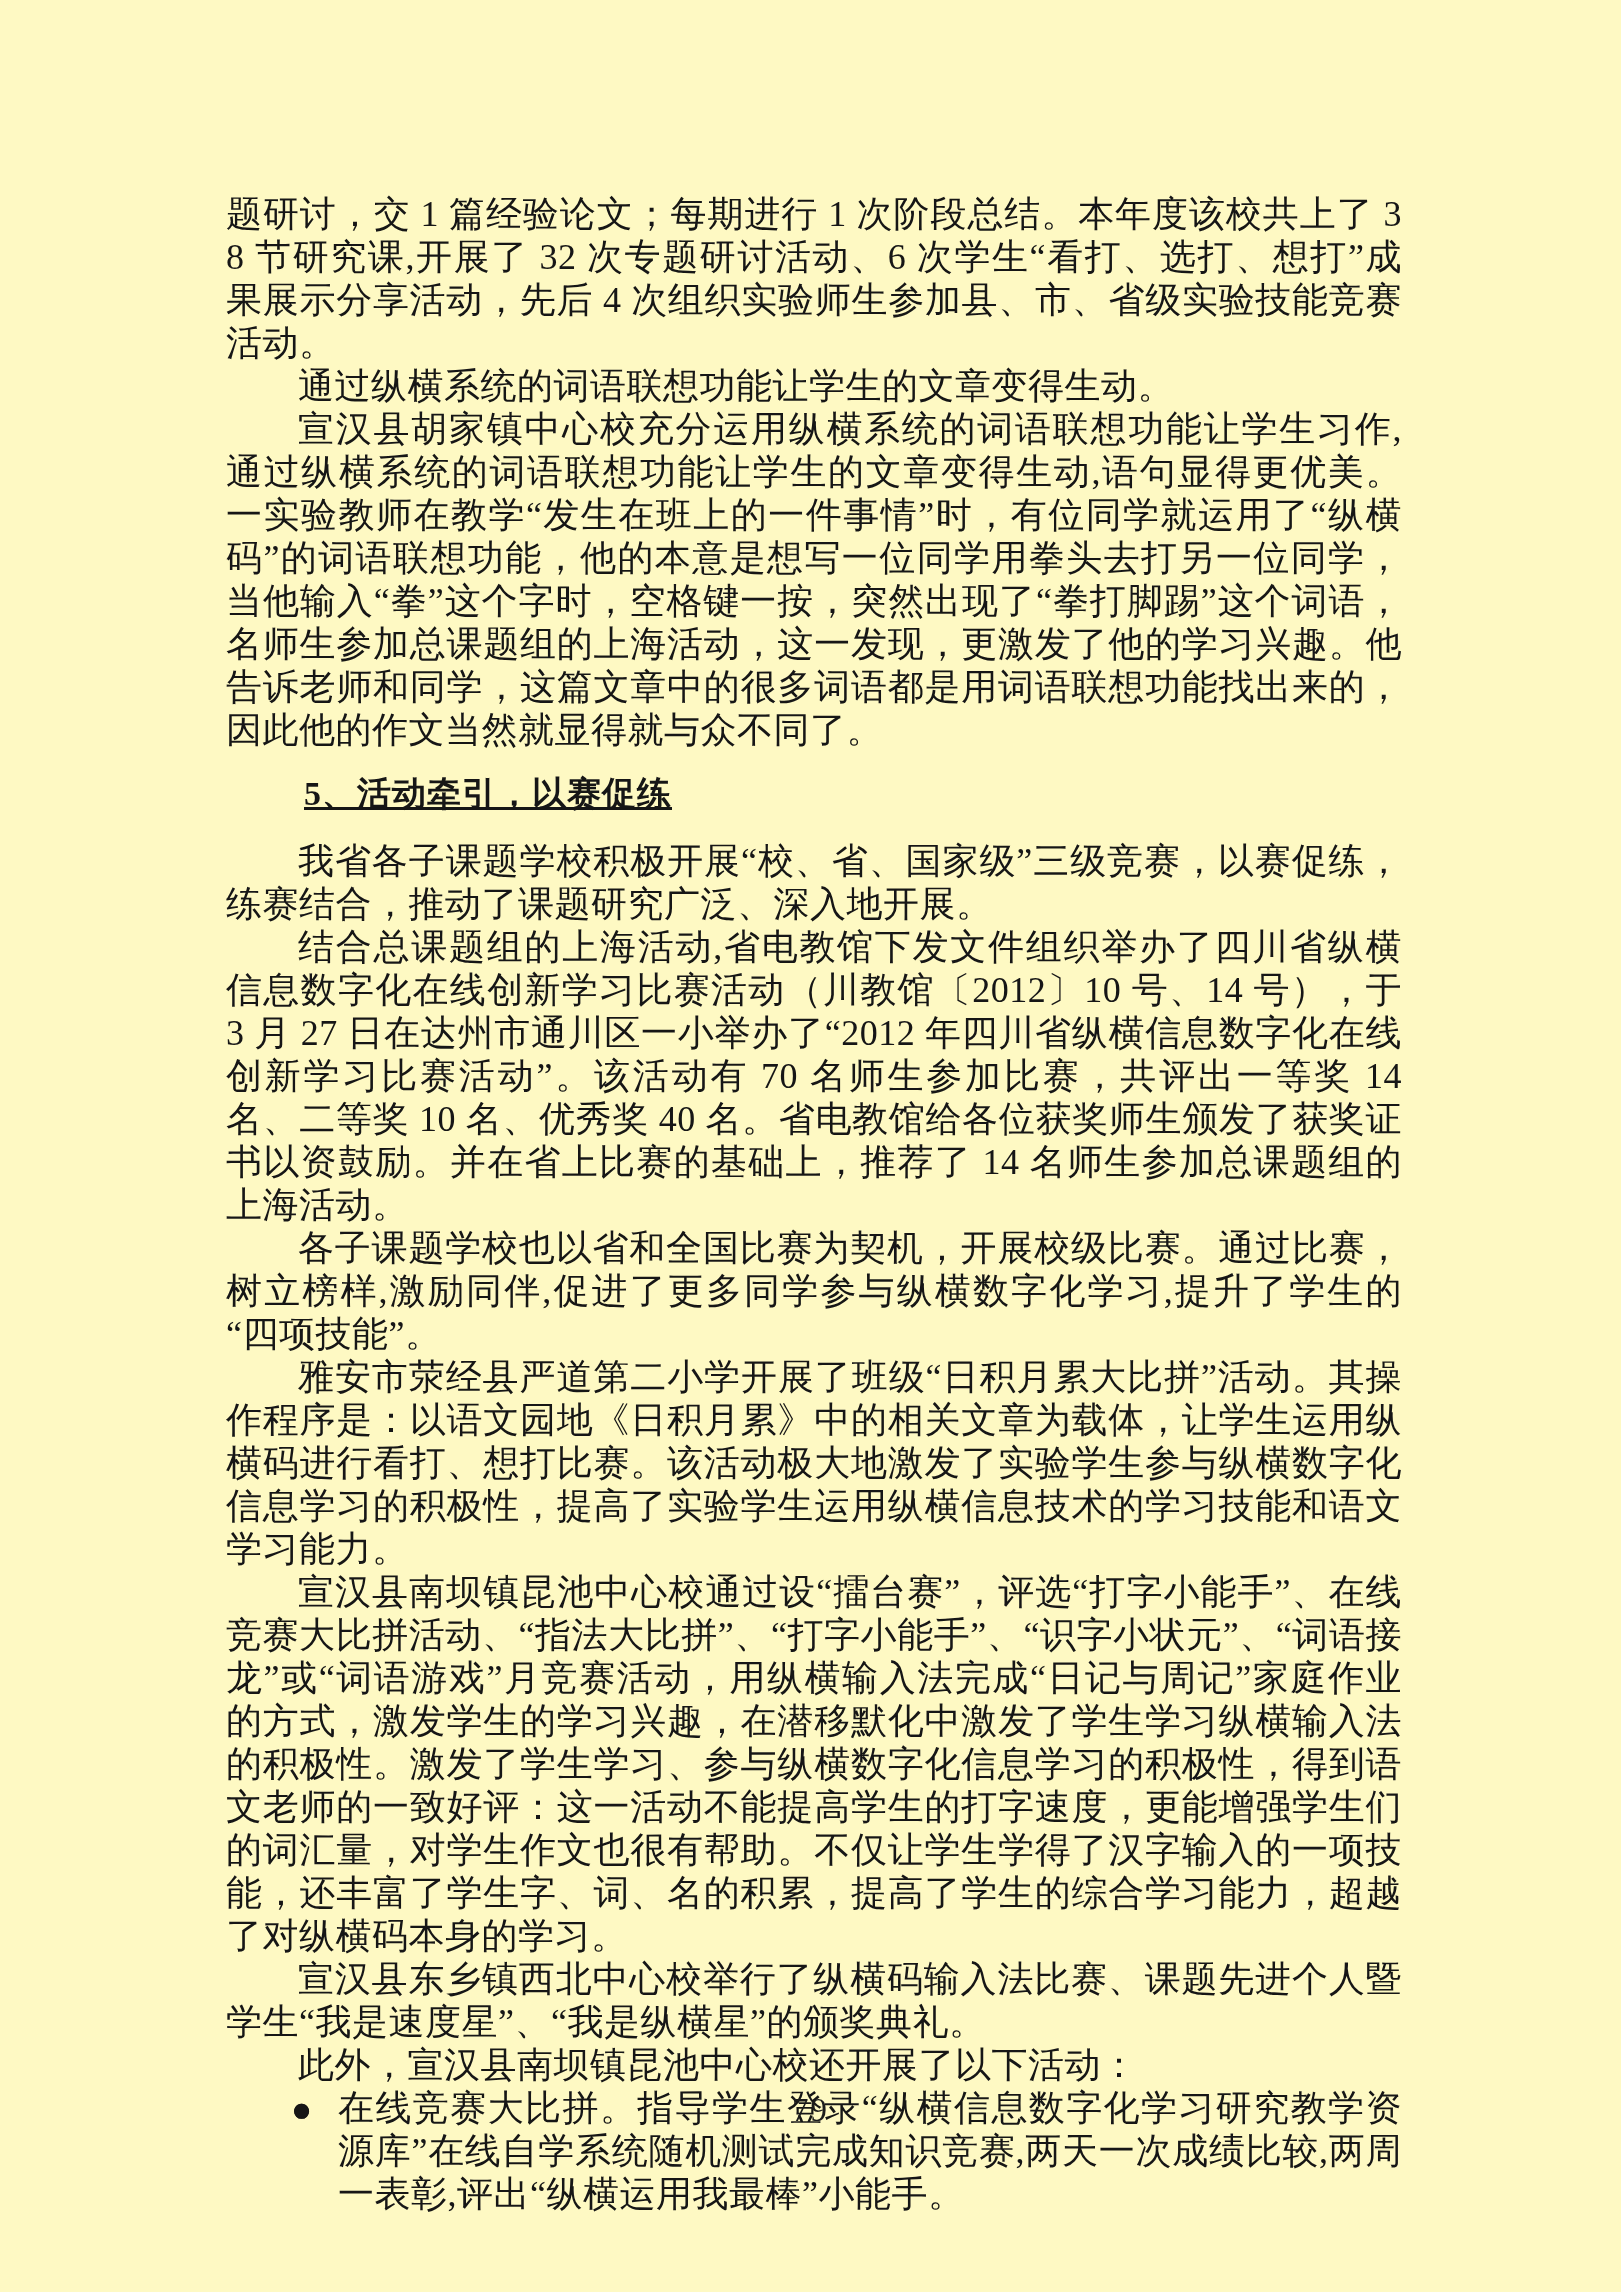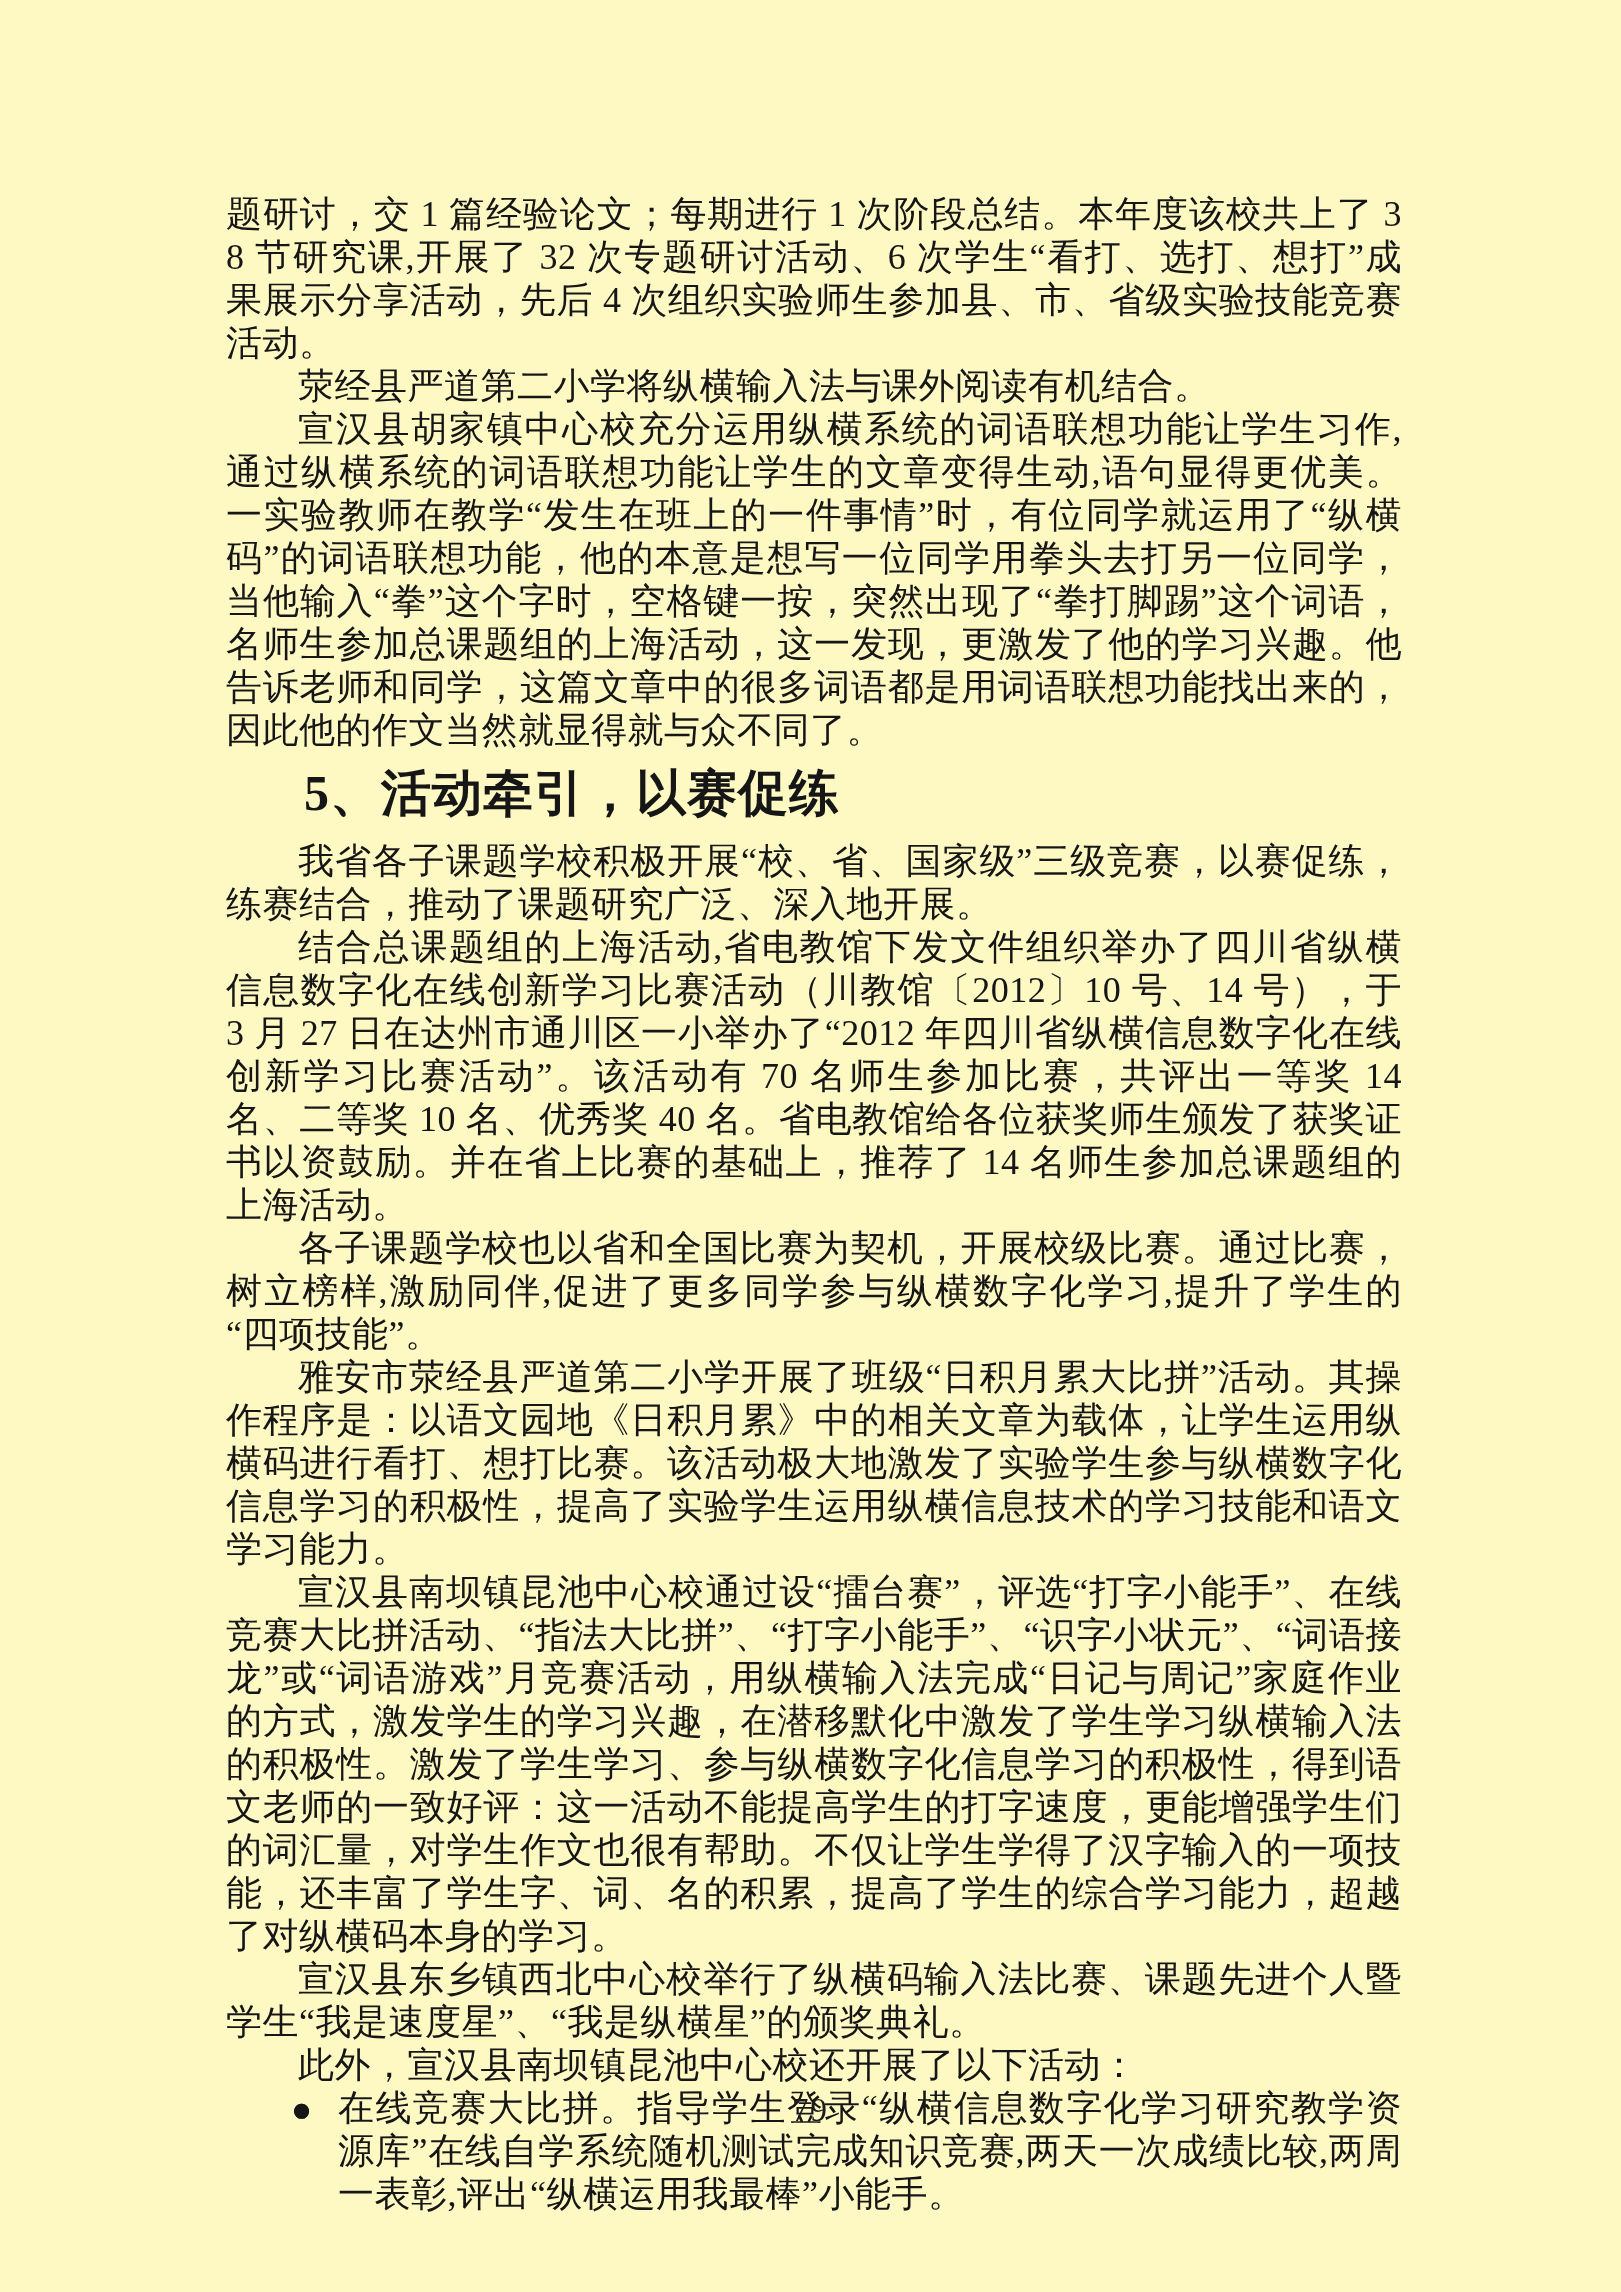--- a/index.html
+++ b/index.html
@@ -31,24 +31,25 @@
     text-justify: inter-character;
     letter-spacing: 0.5px;
     word-break: break-all;
   }
   .para.indent {
     text-indent: 2em;
   }
   .heading {
     margin: 13.7px 0 19.6px 0;
     padding-left: 78px;
-    font-size: 50px;
+    font-size: 34px;
     line-height: 55px;
     font-weight: bold;
     letter-spacing: 1px;
+    text-decoration: underline;
   }
   ul.bullets {
     list-style: none;
     margin: 0;
     padding: 0;
   }
   li.bullet {
     position: relative;
     padding-left: 112px;
     font-size: 36px;
@@ -76,21 +77,21 @@
     color: #1c1c1c;
   }
 </style>
 </head>
 <body>
 
 <div class="sheet">
   <div class="textcol">
 
     <p class="para">题研讨，交 1 篇经验论文；每期进行 1 次阶段总结。本年度该校共上了 38 节研究课,开展了 32 次专题研讨活动、6 次学生“看打、选打、想打”成果展示分享活动，先后 4 次组织实验师生参加县、市、省级实验技能竞赛活动。</p>
-    <p class="para indent">荥经县严道第二小学将纵横输入法与课外阅读有机结合。</p>
+    <p class="para indent">通过纵横系统的词语联想功能让学生的文章变得生动。</p>
     <p class="para indent">宣汉县胡家镇中心校充分运用纵横系统的词语联想功能让学生习作,通过纵横系统的词语联想功能让学生的文章变得生动,语句显得更优美。一实验教师在教学“发生在班上的一件事情”时，有位同学就运用了“纵横码”的词语联想功能，他的本意是想写一位同学用拳头去打另一位同学，当他输入“拳”这个字时，空格键一按，突然出现了“拳打脚踢”这个词语，名师生参加总课题组的上海活动，这一发现，更激发了他的学习兴趣。他告诉老师和同学，这篇文章中的很多词语都是用词语联想功能找出来的，因此他的作文当然就显得就与众不同了。</p>
 
     <h2 class="heading">5、活动牵引，以赛促练</h2>
 
     <p class="para indent">我省各子课题学校积极开展“校、省、国家级”三级竞赛，以赛促练，练赛结合，推动了课题研究广泛、深入地开展。</p>
     <p class="para indent">结合总课题组的上海活动,省电教馆下发文件组织举办了四川省纵横信息数字化在线创新学习比赛活动（川教馆〔2012〕10 号、14 号），于 3 月 27 日在达州市通川区一小举办了“2012 年四川省纵横信息数字化在线创新学习比赛活动”。该活动有 70 名师生参加比赛，共评出一等奖 14 名、二等奖 10 名、优秀奖 40 名。省电教馆给各位获奖师生颁发了获奖证书以资鼓励。并在省上比赛的基础上，推荐了 14 名师生参加总课题组的上海活动。</p>
     <p class="para indent">各子课题学校也以省和全国比赛为契机，开展校级比赛。通过比赛，树立榜样,激励同伴,促进了更多同学参与纵横数字化学习,提升了学生的“四项技能”。</p>
     <p class="para indent">雅安市荥经县严道第二小学开展了班级“日积月累大比拼”活动。其操作程序是：以语文园地《日积月累》中的相关文章为载体，让学生运用纵横码进行看打、想打比赛。该活动极大地激发了实验学生参与纵横数字化信息学习的积极性，提高了实验学生运用纵横信息技术的学习技能和语文学习能力。</p>
     <p class="para indent">宣汉县南坝镇昆池中心校通过设“擂台赛”，评选“打字小能手”、在线竞赛大比拼活动、“指法大比拼”、“打字小能手”、“识字小状元”、“词语接龙”或“词语游戏”月竞赛活动，用纵横输入法完成“日记与周记”家庭作业的方式，激发学生的学习兴趣，在潜移默化中激发了学生学习纵横输入法的积极性。激发了学生学习、参与纵横数字化信息学习的积极性，得到语文老师的一致好评：这一活动不能提高学生的打字速度，更能增强学生们的词汇量，对学生作文也很有帮助。不仅让学生学得了汉字输入的一项技能，还丰富了学生字、词、名的积累，提高了学生的综合学习能力，超越了对纵横码本身的学习。</p>
     <p class="para indent">宣汉县东乡镇西北中心校举行了纵横码输入法比赛、课题先进个人暨学生“我是速度星”、“我是纵横星”的颁奖典礼。</p>

